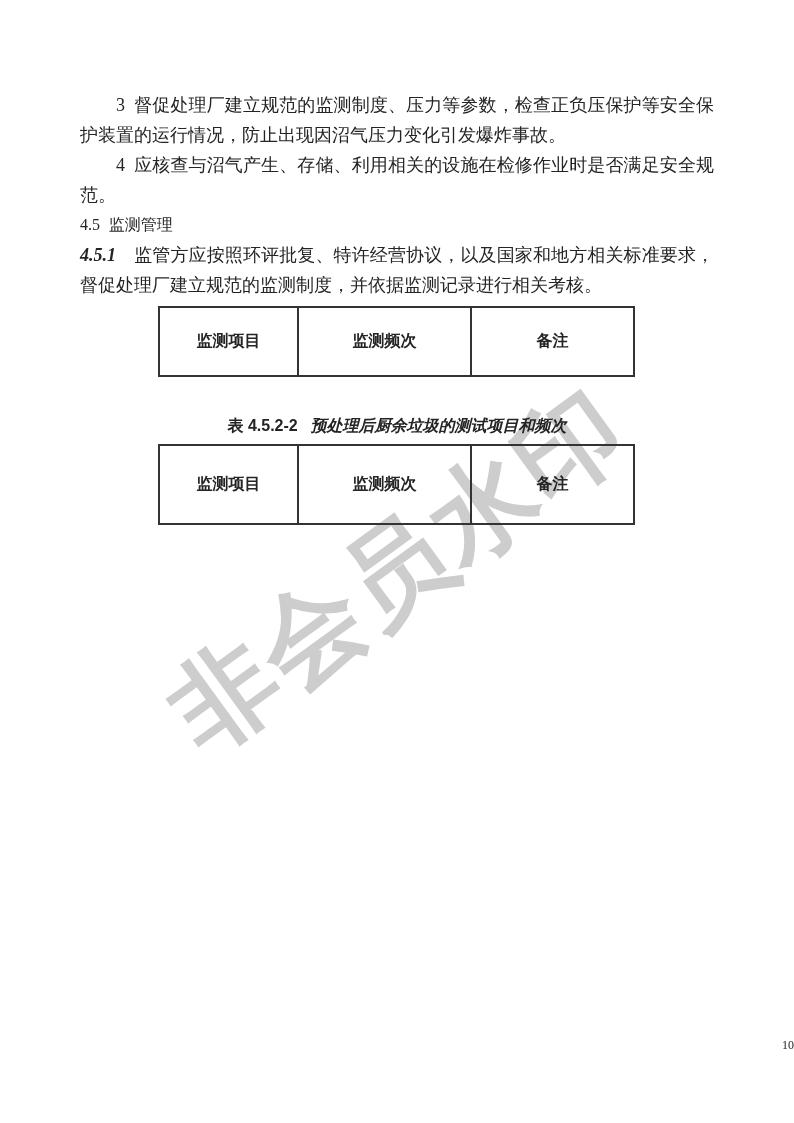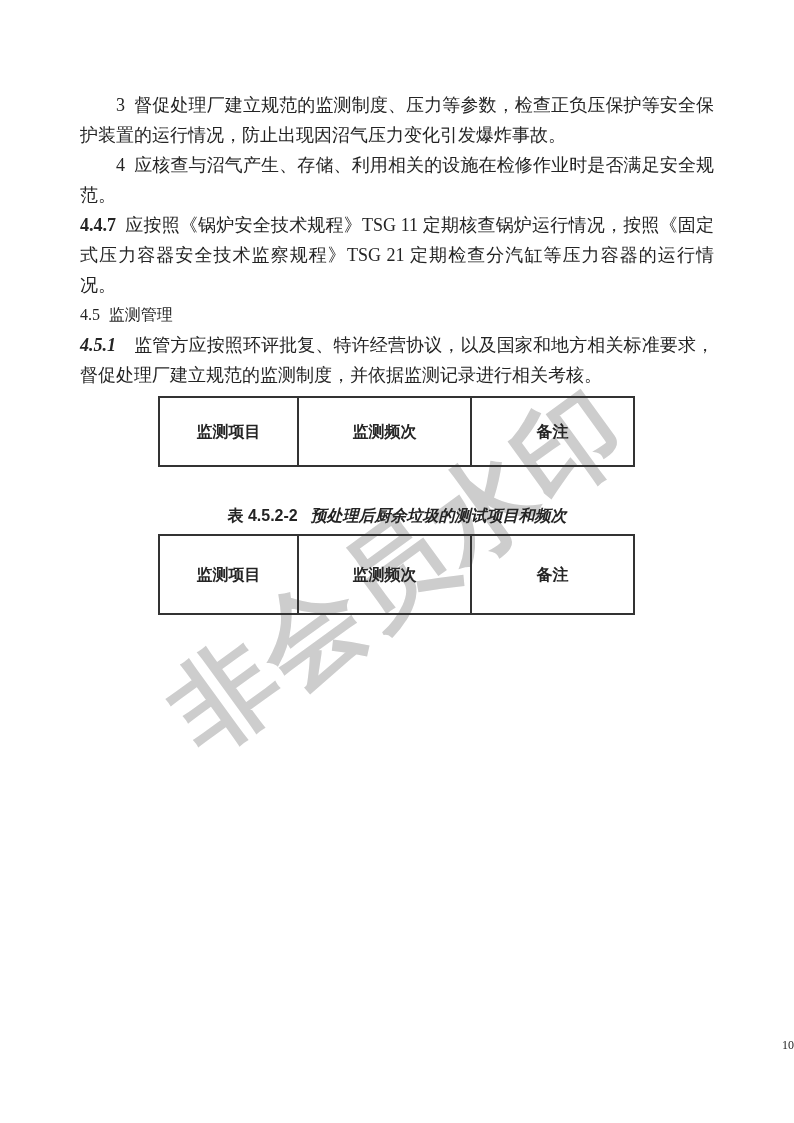--- a/index.html
+++ b/index.html
@@ -86,21 +86,21 @@
   table.spec-table col.c1 { width: 139px; }
   table.spec-table col.c2 { width: 173px; }
   table.spec-table col.c3 { width: 163px; }
   table.spec-table td {
     border: 2px solid #333333;
     text-align: center;
     vertical-align: middle;
     padding: 2px 5px;
   }
   table.spec-table .hdr td {
-    font-family: Liberation Sans, sans-serif;
+    font-family: Liberation Mono, monospace;
     font-weight: 700;
     font-size: 16px;
   }
   #table-1 .hdr td { height: 69px; }
   #table-2 .hdr td { height: 79px; }
   table.spec-table .body td {
     font-size: 15px;
     line-height: 23px;
   }
   #table-1 .body td { height: 53px; }
@@ -122,21 +122,20 @@
 
   <div class="watermark" style="color: rgb(205, 205, 205);">非会员水印</div>
 
   <div class="content">
 
     <p class="para indented m-b6"><span class="clause-num">3</span><span>督促处理厂建立规范的监测制度、压力等参数，检查正负压保护等安全保护装置的运行情况，防止出现因沼气压力变化引发爆炸事故。</span></p>
 
     <p class="para indented m-b3"><span class="clause-num">4</span><span>应核查与沼气产生、存储、利用相关的设施在检修作业时是否满足安全规范。</span></p>
 
 
-    <p class="para"><span class="clause-num bold">4.4.7</span><span>应按照《锅炉安全技术规程》TSG 11 定期核查锅炉运行情况，按照《固定式压力容器安全技术监察规程》TSG 21 定期检查分汽缸等压力容器的运行情况。</span></p>
 
     <p class="para section-heading"><span class="heading-num">4.5</span><span class="heading-title">监测管理</span></p>
 
     <p class="para"><span class="clause-num bold gap-wide">4.5.1</span><span>监管方应按照环评批复、特许经营协议，以及国家和地方相关标准要求，督促处理厂建立规范的监测制度，并依据监测记录进行相关考核。</span></p>
 
 
 
     <table class="spec-table" id="table-1">
       <colgroup>
           <col class="c1">

